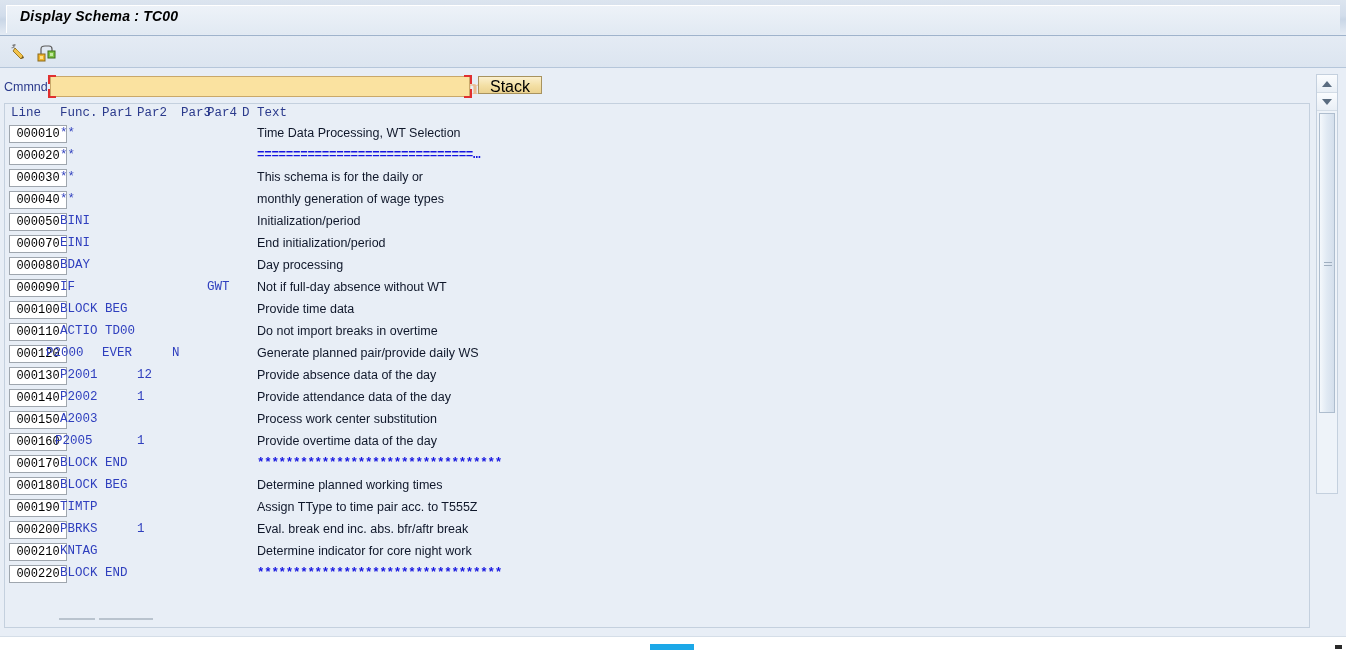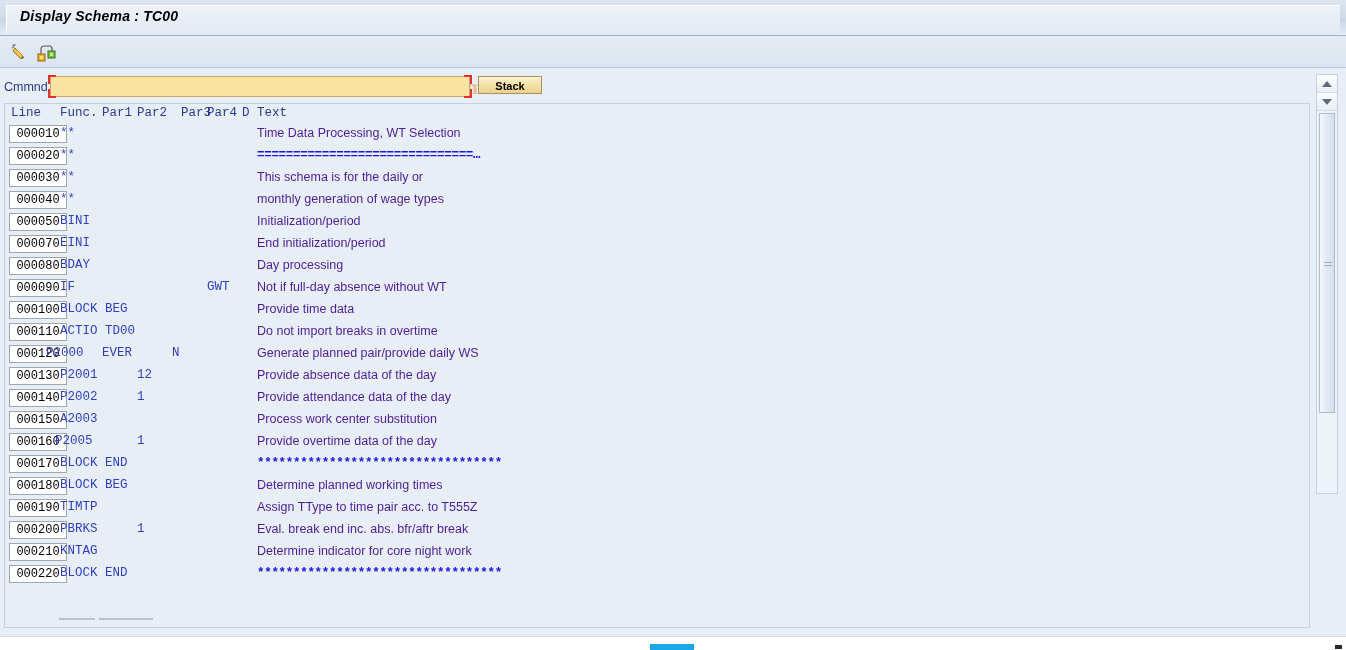--- a/index.html
+++ b/index.html
@@ -138,26 +138,25 @@
 
   .stack-btn {
     position: absolute;
     left: 478px; top: 0px;
     width: 64px;
     height: 18px;
     box-sizing: border-box;
     background: linear-gradient(to bottom, #FBF0CE 0%, #F3DFA4 55%, #EBD290 100%);
     border: 1px solid #A8935F;
     font-family: "Liberation Sans", sans-serif;
-    font-size: 11px;
+    font-size: 16px;
     color: #000;
     text-align: center;
     line-height: 19px;
     cursor: pointer;
-    font-weight: bold;
   }
 
   
   .table-panel {
     position: absolute;
     left: 4px; top: 103px;
     width: 1306px;
     height: 525px;
     background: #E8EEF6;
     border: 1px solid #C4D0DE;
@@ -204,21 +203,21 @@
     position: absolute;
     top: 2px;
     font-family: "Liberation Mono", monospace;
     font-size: 12.5px;
     color: #2F3FBE;
     white-space: nowrap;
   }
   .cell.text {
     font-family: "Liberation Sans", sans-serif;
     font-size: 12.5px;
-    color: #4c1d95;
+    color: #0f172a;
   }
   .cell.mono-text {
     font-family: "Liberation Mono", monospace;
     font-size: 12.5px;
     color: #1414E0;
     font-weight: bold;
     letter-spacing: -0.3px;
   }
 
   

